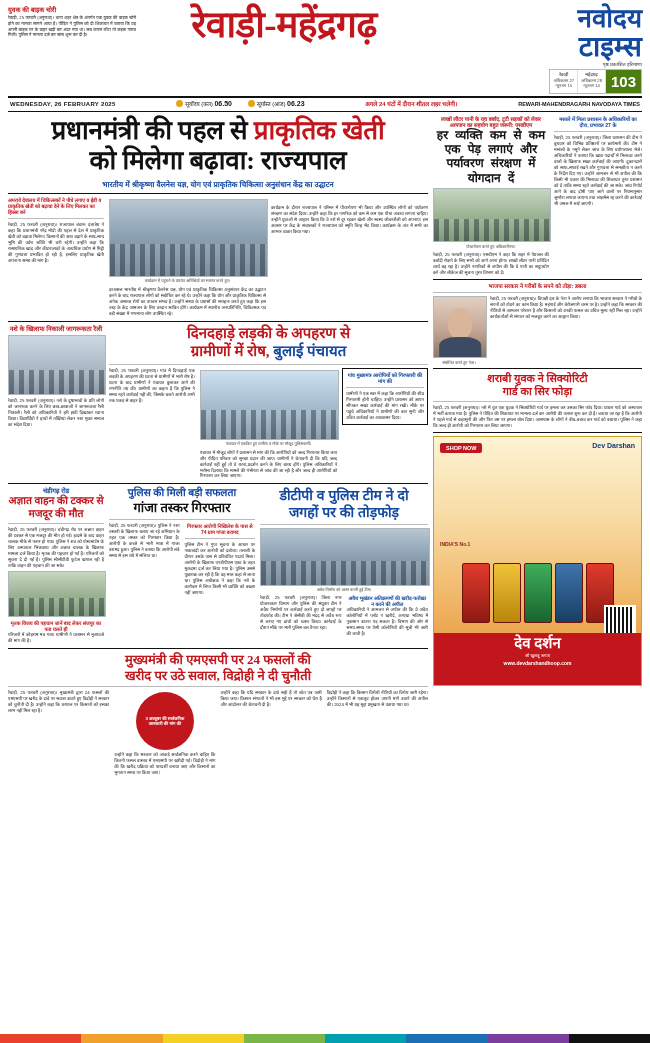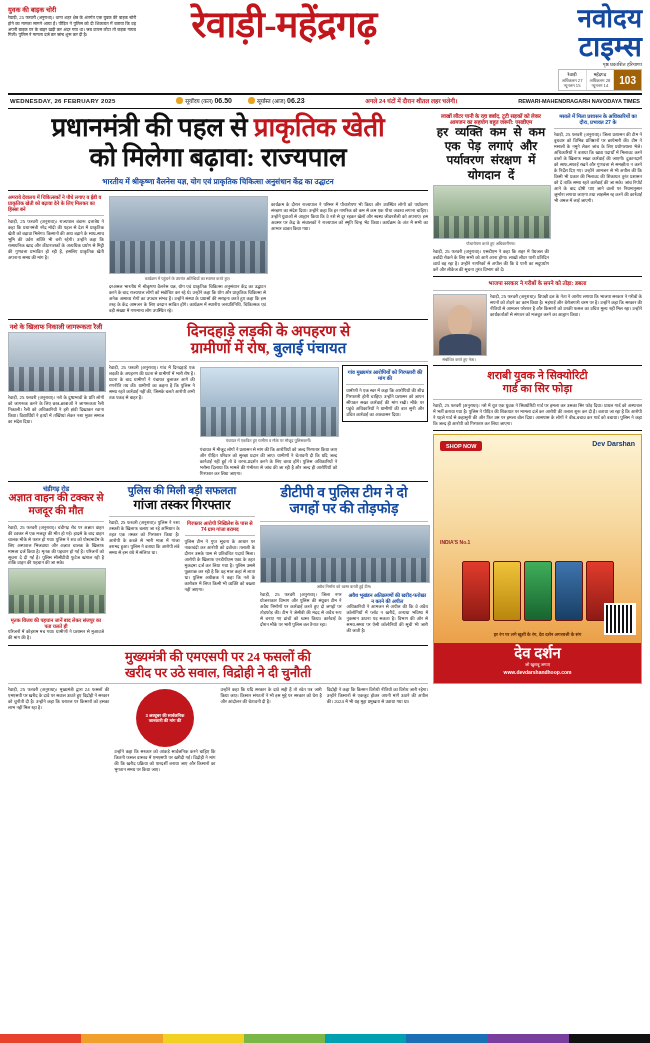--- a/index.html
+++ b/index.html
@@ -14,21 +14,21 @@
   .mh-center{flex:1;text-align:center;padding:0 4px;}
   .title-hi{font-family:"Liberation Serif",serif;font-weight:bold;font-size:37px;color:#c2161d;line-height:1;letter-spacing:-0.5px;white-space:nowrap;}
   .mh-right{width:210px;flex:0 0 210px;text-align:right;}
   .title-blue{font-family:"Liberation Serif",serif;font-weight:bold;font-size:26px;color:#1449a0;line-height:1.02;}
   .title-blue .l2{display:block;font-size:28px;}
   .badge-row{display:flex;justify-content:flex-end;align-items:center;gap:3px;margin-top:2px;}
   .badge-txt{font-size:5px;color:#333;}
   .wx-box{border:1px solid #bbb;display:flex;align-items:stretch;font-size:4.5px;}
   .wx-cell{padding:2px 3px;border-right:1px solid #ddd;text-align:center;line-height:1.25;}
   .wx-cell:last-child{border-right:none;}
-  .wx-num{background:#a16207;color:#fff;font-size:10px;font-weight:bold;padding:3px 5px;display:flex;align-items:center;}
+  .wx-num{background:#4d7c0f;color:#fff;font-size:15px;font-weight:bold;padding:3px 5px;display:flex;align-items:center;}
   .wx-sm{font-size:4.2px;color:#444;}
 
   
   .datebar{display:flex;align-items:center;justify-content:space-between;border-bottom:1px solid #111;padding:2px 2px 2.5px 2px;font-size:6px;}
   .datebar .d-left{font-weight:bold;letter-spacing:.3px;}
   .datebar .d-mid{display:flex;gap:16px;align-items:center;font-size:5.5px;}
   .datebar .d-mid b{font-size:7px;}
   .datebar .d-slogan{color:#c2161d;font-weight:bold;font-size:6px;}
   .datebar .d-right{font-weight:bold;font-size:5.5px;}
   .sunicon{display:inline-block;width:7px;height:7px;border-radius:50%;background:#e8a21c;vertical-align:-1px;margin-right:2px;}
@@ -40,21 +40,21 @@
 
   
   .lead-head{font-family:"Liberation Serif",serif;font-weight:bold;color:#c2161d;font-size:26px;line-height:1.16;text-align:center;letter-spacing:-.2px;}
   .lead-head .blk{color:#111;}
   .lead-sub{text-align:center;font-size:7.5px;font-weight:bold;color:#1449a0;margin:3px 0 4px;}
   .rule{border-top:1px solid #111;margin:3px 0;}
   .rule-thin{border-top:1px solid #bbb;margin:3px 0;}
 
   .h2-red{font-family:"Liberation Serif",serif;font-weight:bold;color:#c2161d;font-size:15px;line-height:1.18;text-align:center;}
   .h2-red .blue{color:#1449a0;}
-  .h2-blue{font-family:Liberation Serif, serif;font-weight:bold;color:#1449a0;font-size:14px;line-height:1.18;text-align:center;}
+  .h2-blue{font-family:Liberation Sans, sans-serif;font-weight:bold;color:#1449a0;font-size:14px;line-height:1.18;text-align:center;}
   .h3{font-family:"Liberation Serif",serif;font-weight:bold;font-size:10.5px;line-height:1.2;color:#111;text-align:center;}
   .h3.red{color:#c2161d;}
   .h3.blue{color:#1449a0;}
   .kicker{font-size:6.5px;font-weight:bold;color:#c2161d;text-align:center;line-height:1.2;}
   .kicker.blue{color:#1449a0;}
 
   .body{font-size:4.4px;line-height:1.36;text-align:justify;color:#1a1a1a;}
   .cap{font-size:4px;line-height:1.3;color:#333;text-align:center;margin-top:1.5px;}
 
   .cols3{display:flex;gap:5px;}
@@ -84,21 +84,21 @@
   .ad .shopnow{position:absolute;left:6px;top:6px;background:#c2161d;color:#fff;font-size:5.5px;font-weight:bold;padding:2px 6px;border-radius:2px;}
   .ad .brand{position:absolute;right:6px;top:5px;font-size:7px;font-weight:bold;color:#123a7a;}
   .ad .holi{position:absolute;left:0;right:0;top:56px;text-align:center;font-family:"Liberation Serif",serif;font-size:26px;font-weight:bold;color:#7a1f8a;}
   .ad .india1{position:absolute;left:6px;top:104px;font-size:5px;font-weight:bold;color:#8a1d1d;}
   .ad .packs{position:absolute;left:0;right:0;bottom:62px;height:70px;display:flex;justify-content:center;gap:3px;align-items:flex-end;}
   .ad .pk{width:26px;height:58px;background:linear-gradient(180deg,#e23b2c,#8e1a14);border:1px solid #6d120d;border-radius:2px;}
   .ad .pk.y{background:linear-gradient(180deg,#f0c33a,#b8860b);}
   .ad .pk.g{background:linear-gradient(180deg,#3fae5a,#17642f);}
   .ad .pk.b{background:linear-gradient(180deg,#3f74ae,#173f64);}
   .ad .tagline{position:absolute;left:0;right:0;bottom:46px;text-align:center;font-size:4.6px;color:#5a2d0a;font-weight:bold;}
-  .ad .footer{position:absolute;left:0;right:0;bottom:0;height:40px;background:#c2161d;color:#fff;text-align:center;}
+  .ad .footer{position:absolute;left:0;right:0;bottom:0;height:52px;background:#c2161d;color:#fff;text-align:center;}
   .ad .footer .bn{font-family:"Liberation Serif",serif;font-size:15px;font-weight:bold;line-height:1.05;padding-top:3px;}
   .ad .footer .bs{font-size:4.4px;}
   .ad .footer .web{font-size:5px;font-weight:bold;margin-top:2px;}
   .ad .qr{position:absolute;right:5px;bottom:48px;width:28px;height:28px;background:
       repeating-linear-gradient(90deg,#111 0 2px,#fff 2px 4px),
       repeating-linear-gradient(0deg,#111 0 2px,transparent 2px 4px);border:2px solid #fff;}
 
   
   .stamp{width:58px;height:58px;border-radius:50%;background:#c2161d;color:#fff;display:flex;align-items:center;justify-content:center;text-align:center;font-size:4.3px;font-weight:bold;line-height:1.25;padding:5px;box-sizing:border-box;margin:2px auto;}
 

